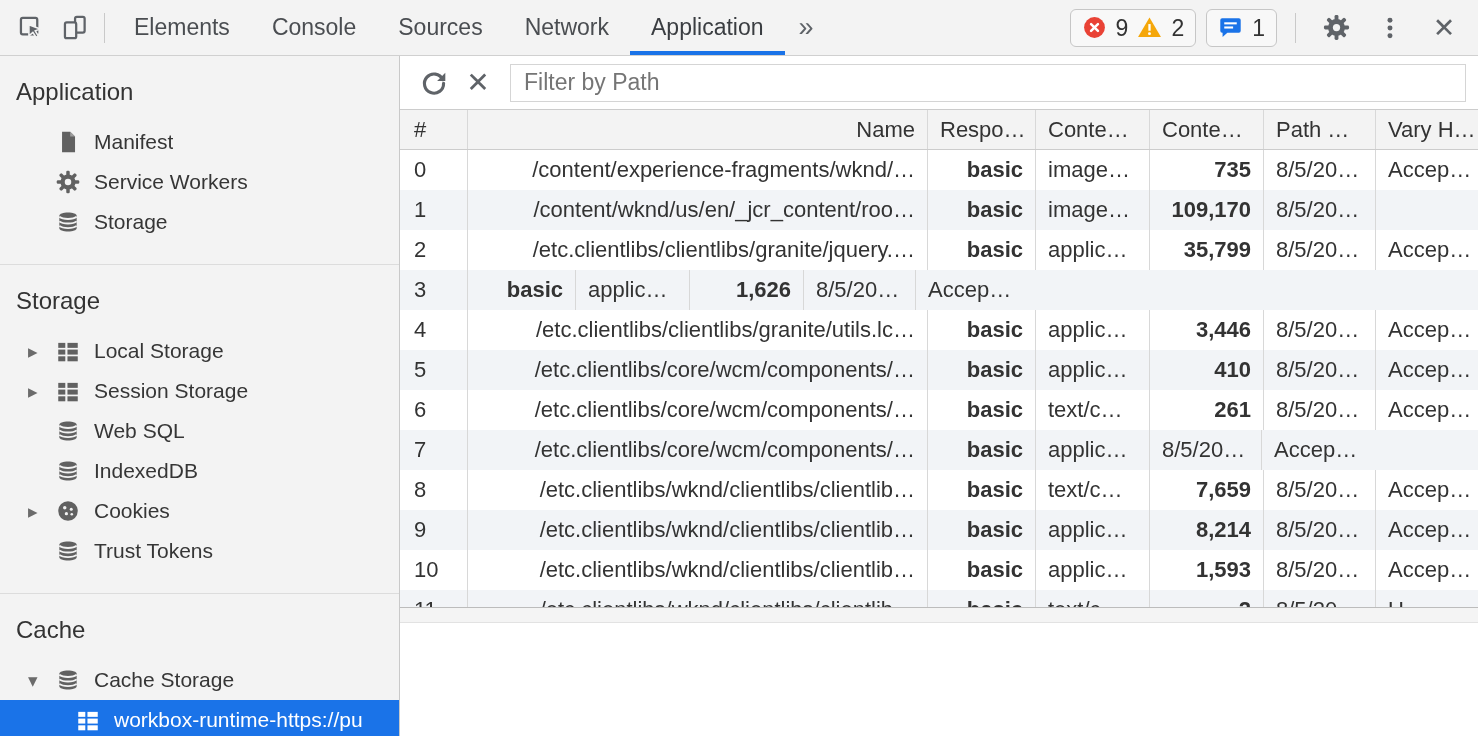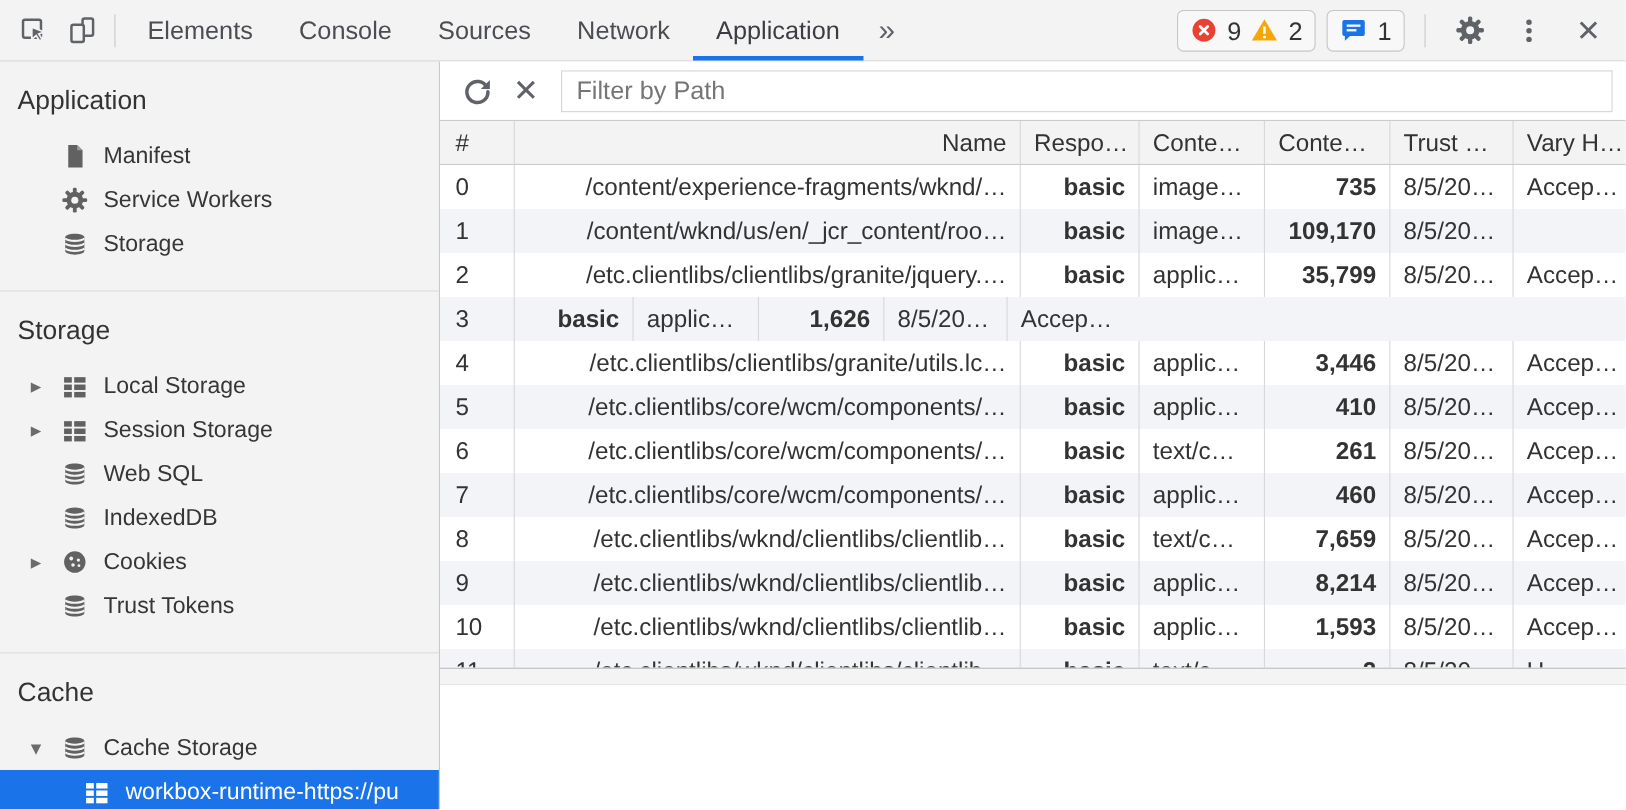--- a/index.html
+++ b/index.html
@@ -320,21 +320,21 @@
         <div class="icon-btn" style="font-size:28px;color:#5f6368;">✕</div>
         <input class="filter-input" type="text" value="" placeholder="Filter by Path" style="">
       </div>
 
       <div class="thead">
         <div class="td c0">#</div>
         <div class="td c1">Name</div>
         <div class="td c2">Respo…</div>
         <div class="td c3">Conte…</div>
         <div class="td c4">Conte…</div>
-        <div class="td c5">Trust …</div>
+        <div class="td c5">Path …</div>
         <div class="td c6">Vary H…</div>
       </div>
 
       <div class="tbody">
           <div class="tr">
             <div class="td c0">0</div>
             <div class="td c1">/content/experience-fragments/wknd/…</div>
             <div class="td c2">basic</div>
             <div class="td c3">image…</div>
             <div class="td c4">735</div>
@@ -392,21 +392,20 @@
             <div class="td c3">text/c…</div>
             <div class="td c4">261</div>
             <div class="td c5">8/5/20…</div>
             <div class="td c6">Accep…</div>
           </div>
           <div class="tr">
             <div class="td c0">7</div>
             <div class="td c1">/etc.clientlibs/core/wcm/components/…</div>
             <div class="td c2">basic</div>
             <div class="td c3">applic…</div>
-            <div class="td c4">460</div>
             <div class="td c5">8/5/20…</div>
             <div class="td c6">Accep…</div>
           </div>
           <div class="tr">
             <div class="td c0">8</div>
             <div class="td c1">/etc.clientlibs/wknd/clientlibs/clientlib…</div>
             <div class="td c2">basic</div>
             <div class="td c3">text/c…</div>
             <div class="td c4">7,659</div>
             <div class="td c5">8/5/20…</div>

